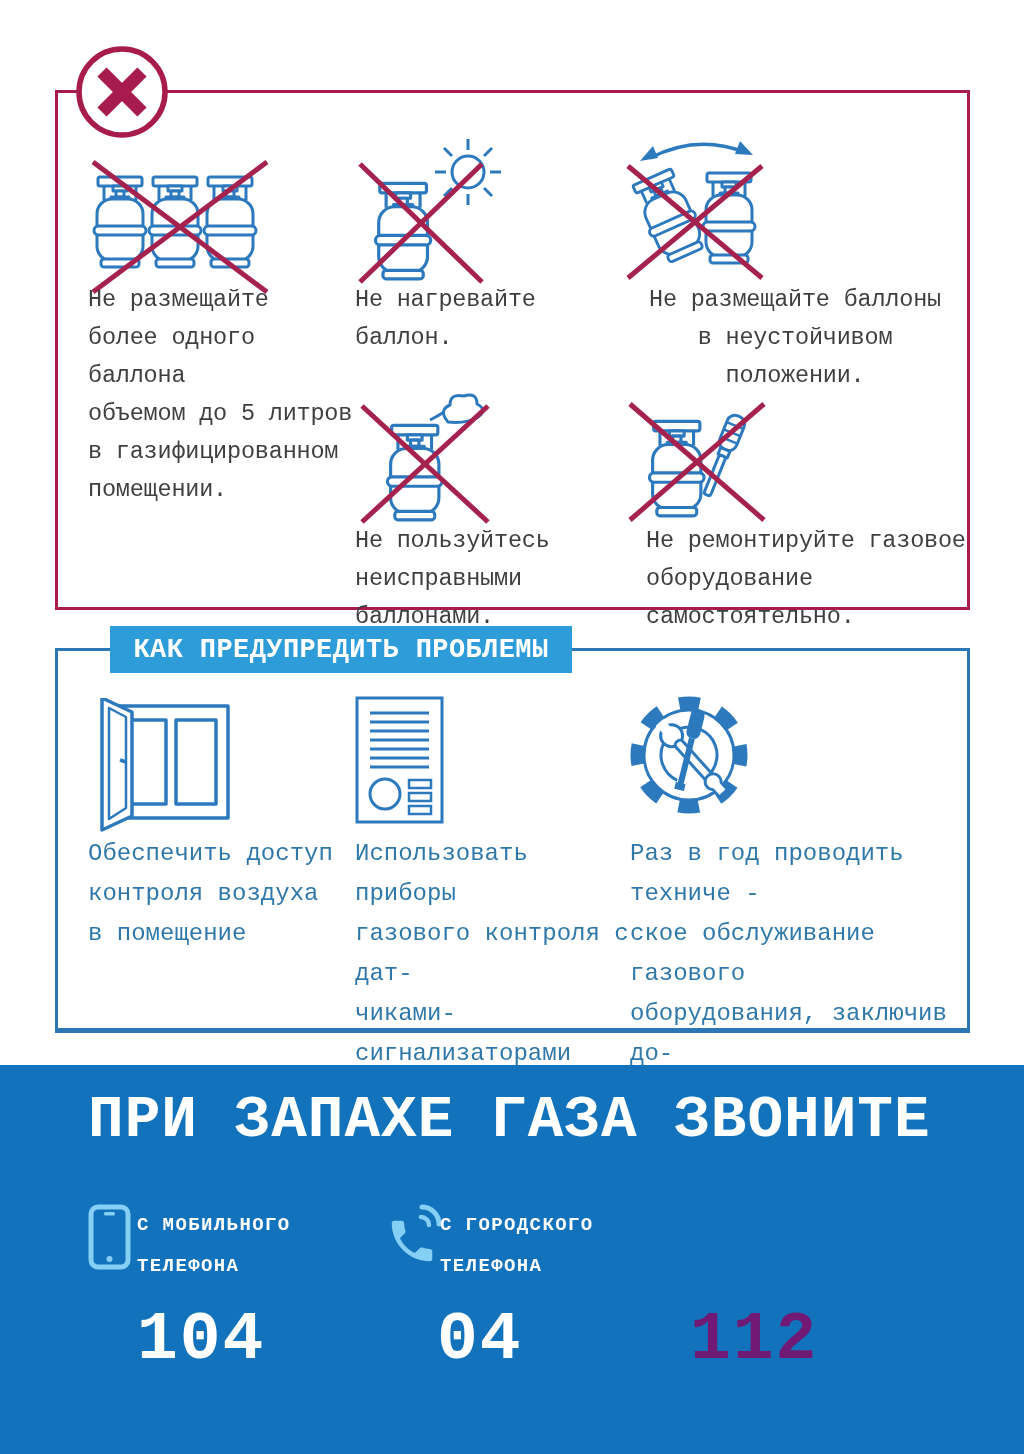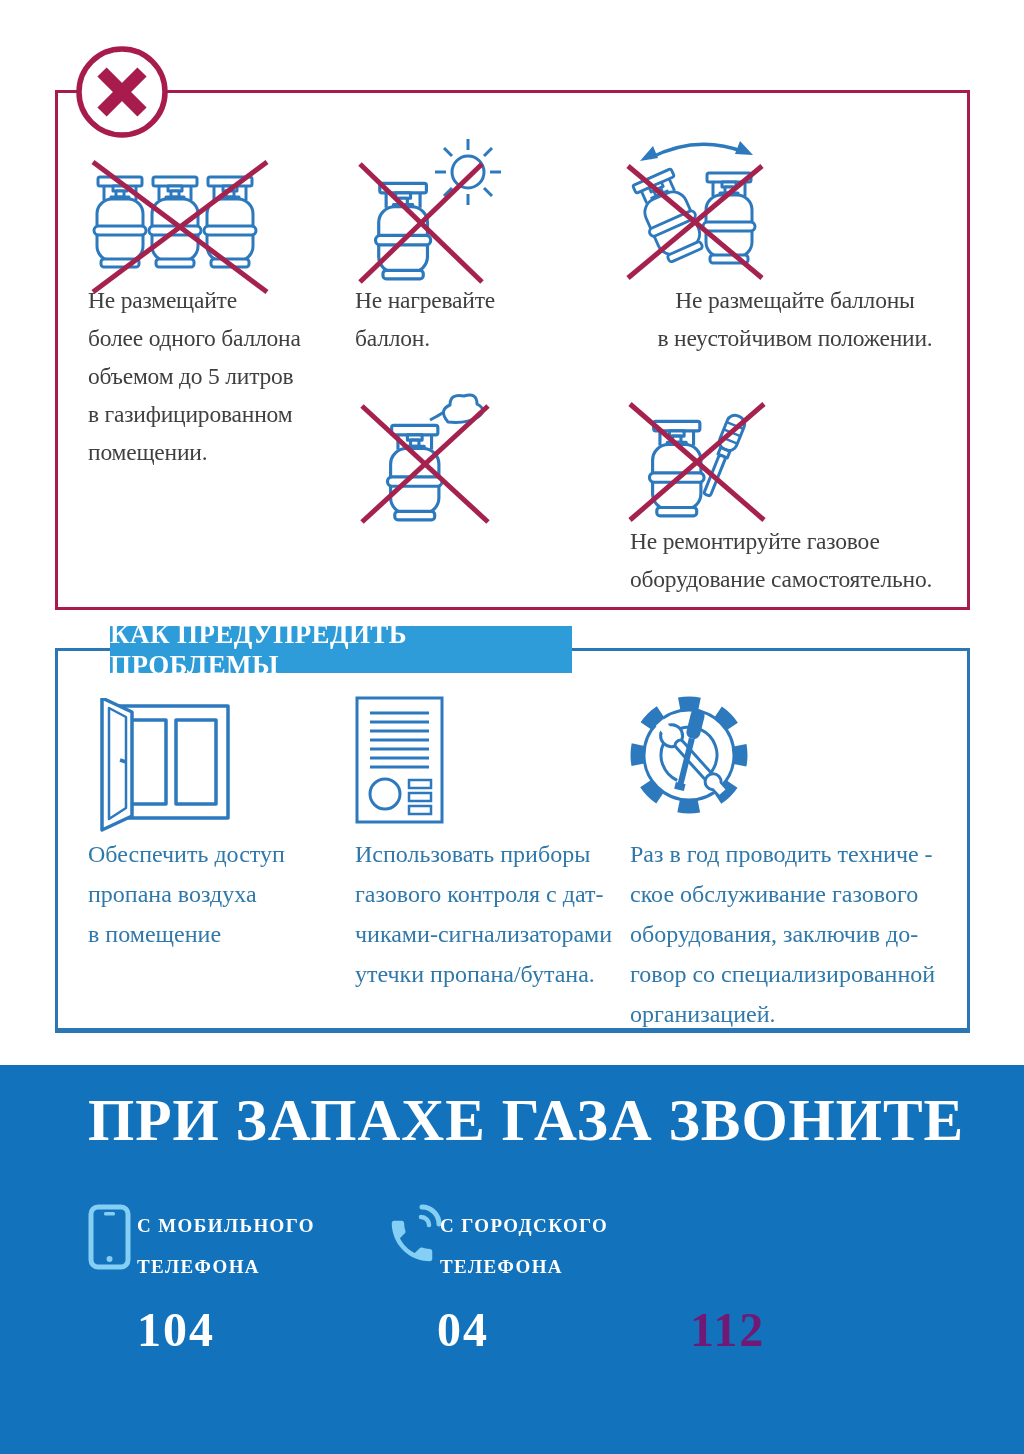--- a/index.html
+++ b/index.html
@@ -1,17 +1,17 @@
 <!DOCTYPE html>
 <html><head>
 <meta charset="utf-8">
 <style>
   html,body{margin:0;padding:0;background:#fff;}
   .page{position:relative;width:1024px;height:1454px;background:#ffffff;overflow:hidden;
-        font-family:Liberation Serif, serif;}
+        font-family:Liberation Mono, monospace;}
   .abs{position:absolute;}
 
   
   .dont-box{position:absolute;left:55px;top:90px;width:909px;height:514px;
             border:3px solid #a81b4d;background:#fff;}
   .no-circle{position:absolute;left:74px;top:44px;width:96px;height:96px;z-index:3;}
   .dont-text{position:absolute;color:#3f3f3f;font-size:23.5px;line-height:38px;
              white-space:pre-line;letter-spacing:-0.2px;}
 
   
@@ -21,21 +21,21 @@
                   background:#2e9cd9;color:#fff;display:flex;align-items:center;justify-content:center;
                   font-size:27px;font-weight:800;letter-spacing:0.4px;z-index:2;}
   .prevent-text{position:absolute;color:#2f78a9;font-size:24px;line-height:40px;white-space:pre-line;}
 
   
   .footer{position:absolute;left:0;top:1065px;width:1024px;height:389px;background:#1273bc;}
   .footer-title{position:absolute;left:88px;top:1086px;color:#ffffff;font-size:60px;font-weight:800;
                 letter-spacing:1px;transform:scaleX(0.99);transform-origin:left top;white-space:nowrap;}
   .contact-label{position:absolute;color:#ffffff;font-size:19px;line-height:41px;font-weight:700;
                  letter-spacing:1.4px;white-space:pre-line;}
-  .contact-number{position:absolute;top:1306px;color:#ffffff;font-size:48px;font-weight:800;
+  .contact-number{position:absolute;top:1306px;color:#ffffff;font-size:68px;font-weight:800;
                   letter-spacing:2px;line-height:1;}
   .contact-number.lt{color:#701a75;text-align:right;}
 
   svg{display:block;}
 </style>
 </head>
 <body>
 
 <div class="page">
 
@@ -135,21 +135,23 @@
         <line x1="-9" y1="16" x2="9" y2="16" stroke-width="2.5"></line>
         <line x1="-9" y1="24" x2="9" y2="24" stroke-width="2.5"></line>
         <rect x="-5" y="34" width="10" height="7"></rect>
         <rect x="-3.5" y="41" width="7" height="42" rx="2.5"></rect>
       </g>
       <line x1="8" y1="32" x2="142" y2="148" stroke="#a6224e" stroke-width="5"></line>
       <line x1="142" y1="32" x2="8" y2="148" stroke="#a6224e" stroke-width="5"></line>
     </svg>
   </div>
 
-  <div class="dont-text" style="left:630px;top:522px;width:340px;">Не ремонтируйте газовое
+  <div class="dont-text" style="left:355px;top:522px;width:280px;">Не пользуйтесь
+неисправными баллонами.</div>
+  <div class="dont-text" style="left:646px;top:522px;width:340px;">Не ремонтируйте газовое
 оборудование самостоятельно.</div>
 
   <div class="prevent-box"></div>
   <div class="prevent-header">КАК ПРЕДУПРЕДИТЬ ПРОБЛЕМЫ</div>
 
   <div class="abs" style="left:80px;top:698px;">
     <svg width="160" height="140" viewBox="0 0 160 140">
       <g fill="none" stroke="#2d79be" stroke-width="3.5" stroke-linejoin="round">
         <rect x="30" y="8" width="118" height="112"></rect>
         <rect x="44" y="22" width="42" height="84"></rect>
@@ -194,21 +196,21 @@
       </g>
       <g transform="translate(64,64) rotate(14)">
         <rect x="-7" y="-46" width="14" height="30" rx="6" fill="#2d79be"></rect>
         <rect x="-3" y="-16" width="6" height="50" fill="#2d79be"></rect>
         <rect x="-5" y="30" width="10" height="7" fill="#2d79be"></rect>
       </g>
     </svg>
   </div>
 
   <div class="prevent-text" style="left:88px;top:834px;width:280px;">Обеспечить доступ
-пропана воздуха
+контроля воздуха
 в помещение</div>
   <div class="prevent-text" style="left:355px;top:834px;width:280px;">Использовать приборы
 газового контроля с дат-
 чиками-сигнализаторами
 утечки пропана/бутана.</div>
   <div class="prevent-text" style="left:630px;top:834px;width:340px;">Раз в год проводить техниче -
 ское обслуживание газового
 оборудования, заключив до-
 говор со специализированной
 организацией.</div>

